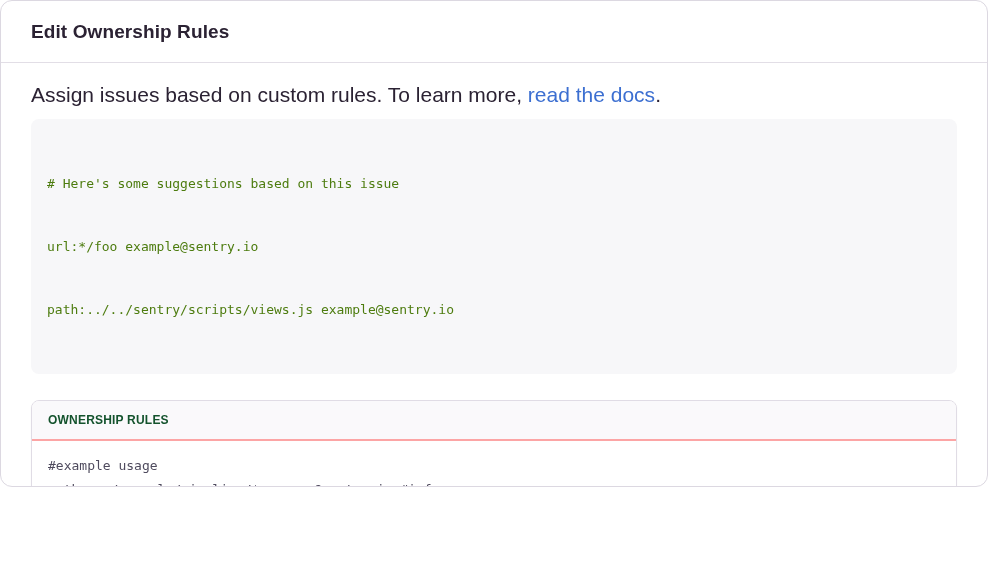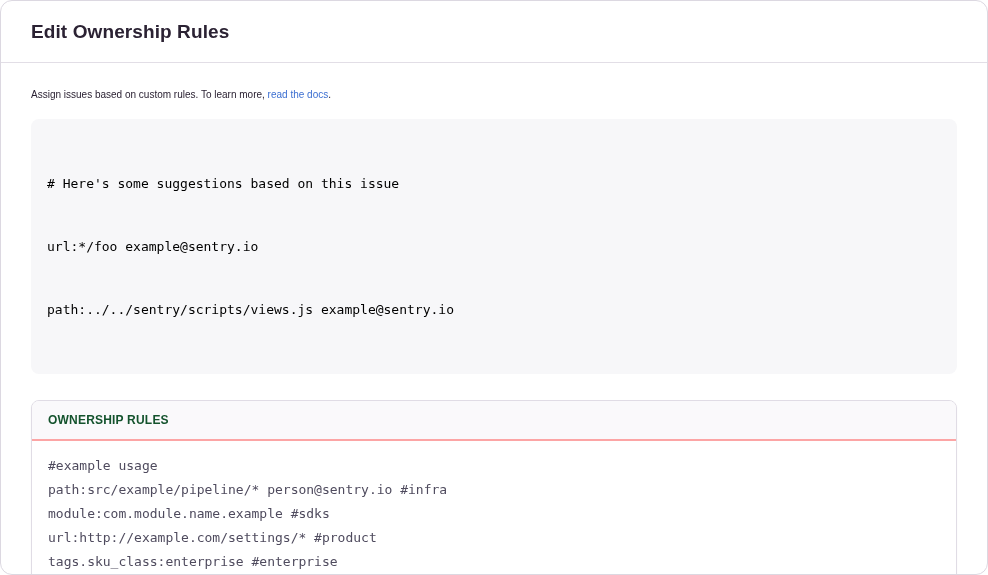--- a/index.html
+++ b/index.html
@@ -2,21 +2,21 @@
 <html><head>
 <meta charset="utf-8">
 <style>
   * { margin: 0; padding: 0; box-sizing: border-box; }
   html, body {
     width: 988px; height: 575px;
     background: #ffffff;
     font-family: "Liberation Sans", sans-serif;
   }
   .modal {
-    width: 988px; height: 575px;
+    width: 988px; height: 487px;
     background: #ffffff;
     border: 1px solid #dcd8e1;
     border-radius: 12px;
     overflow: hidden;
     display: flex;
     flex-direction: column;
   }
   .modal-header {
     height: 62px;
     flex: 0 0 62px;
@@ -29,38 +29,38 @@
     font-size: 19px;
     font-weight: 700;
     color: #2b2233;
     letter-spacing: 0.1px;
   }
   .modal-body {
     padding: 22px 30px 0 30px;
     flex: 1 1 auto;
   }
   .description {
-    font-size: 10px;
+    font-size: 21px;
     line-height: 20px;
     color: #2b2233;
   }
   .doc-link {
     color: #3c6fd1;
     text-decoration: none;
     cursor: pointer;
   }
   .suggestions {
     margin-top: 14px;
     background: #f7f7f9;
     border-radius: 8px;
     padding: 12px 16px;
     font-family: "DejaVu Sans Mono", "Liberation Mono", monospace;
     font-size: 13px;
     line-height: 21px;
-    color: #000000;
+    color: #4d7c0f;
     white-space: pre;
     overflow: hidden;
   }
   .panel {
     margin-top: 26px;
     border: 1px solid #e0dce5;
     border-radius: 8px;
     overflow: hidden;
     background: #ffffff;
     box-shadow: 0 1px 2px rgba(43,34,51,0.04);

